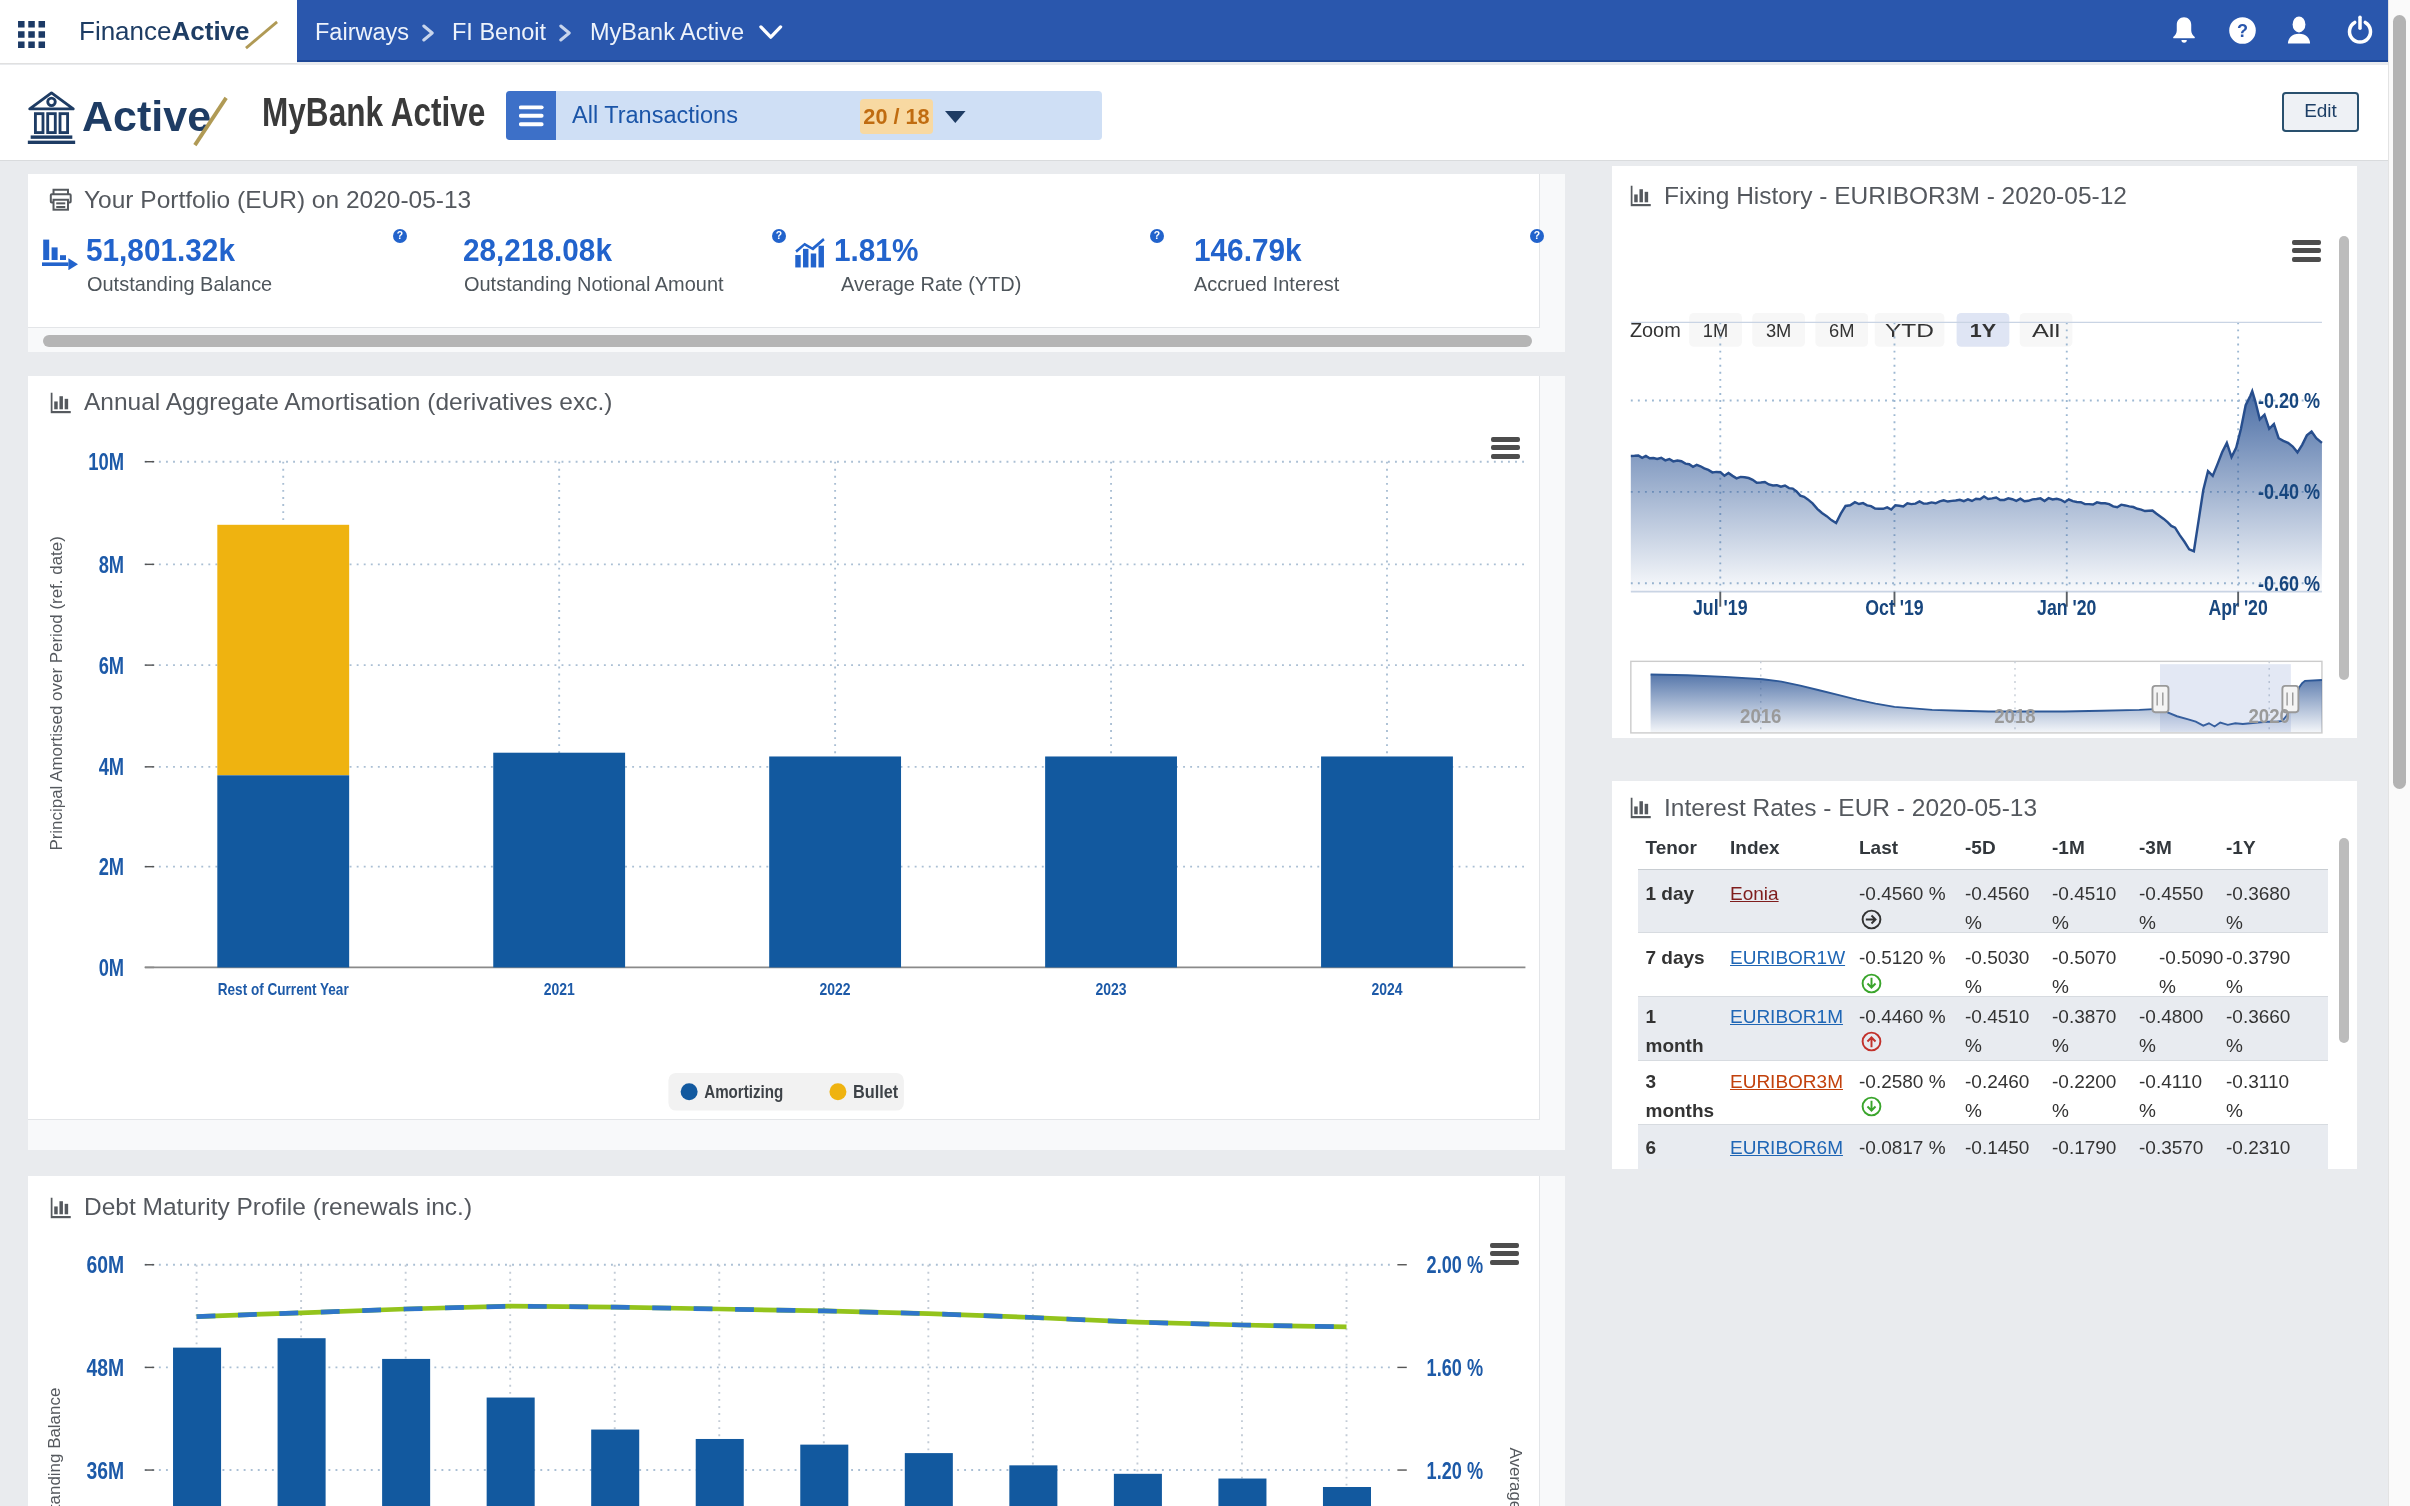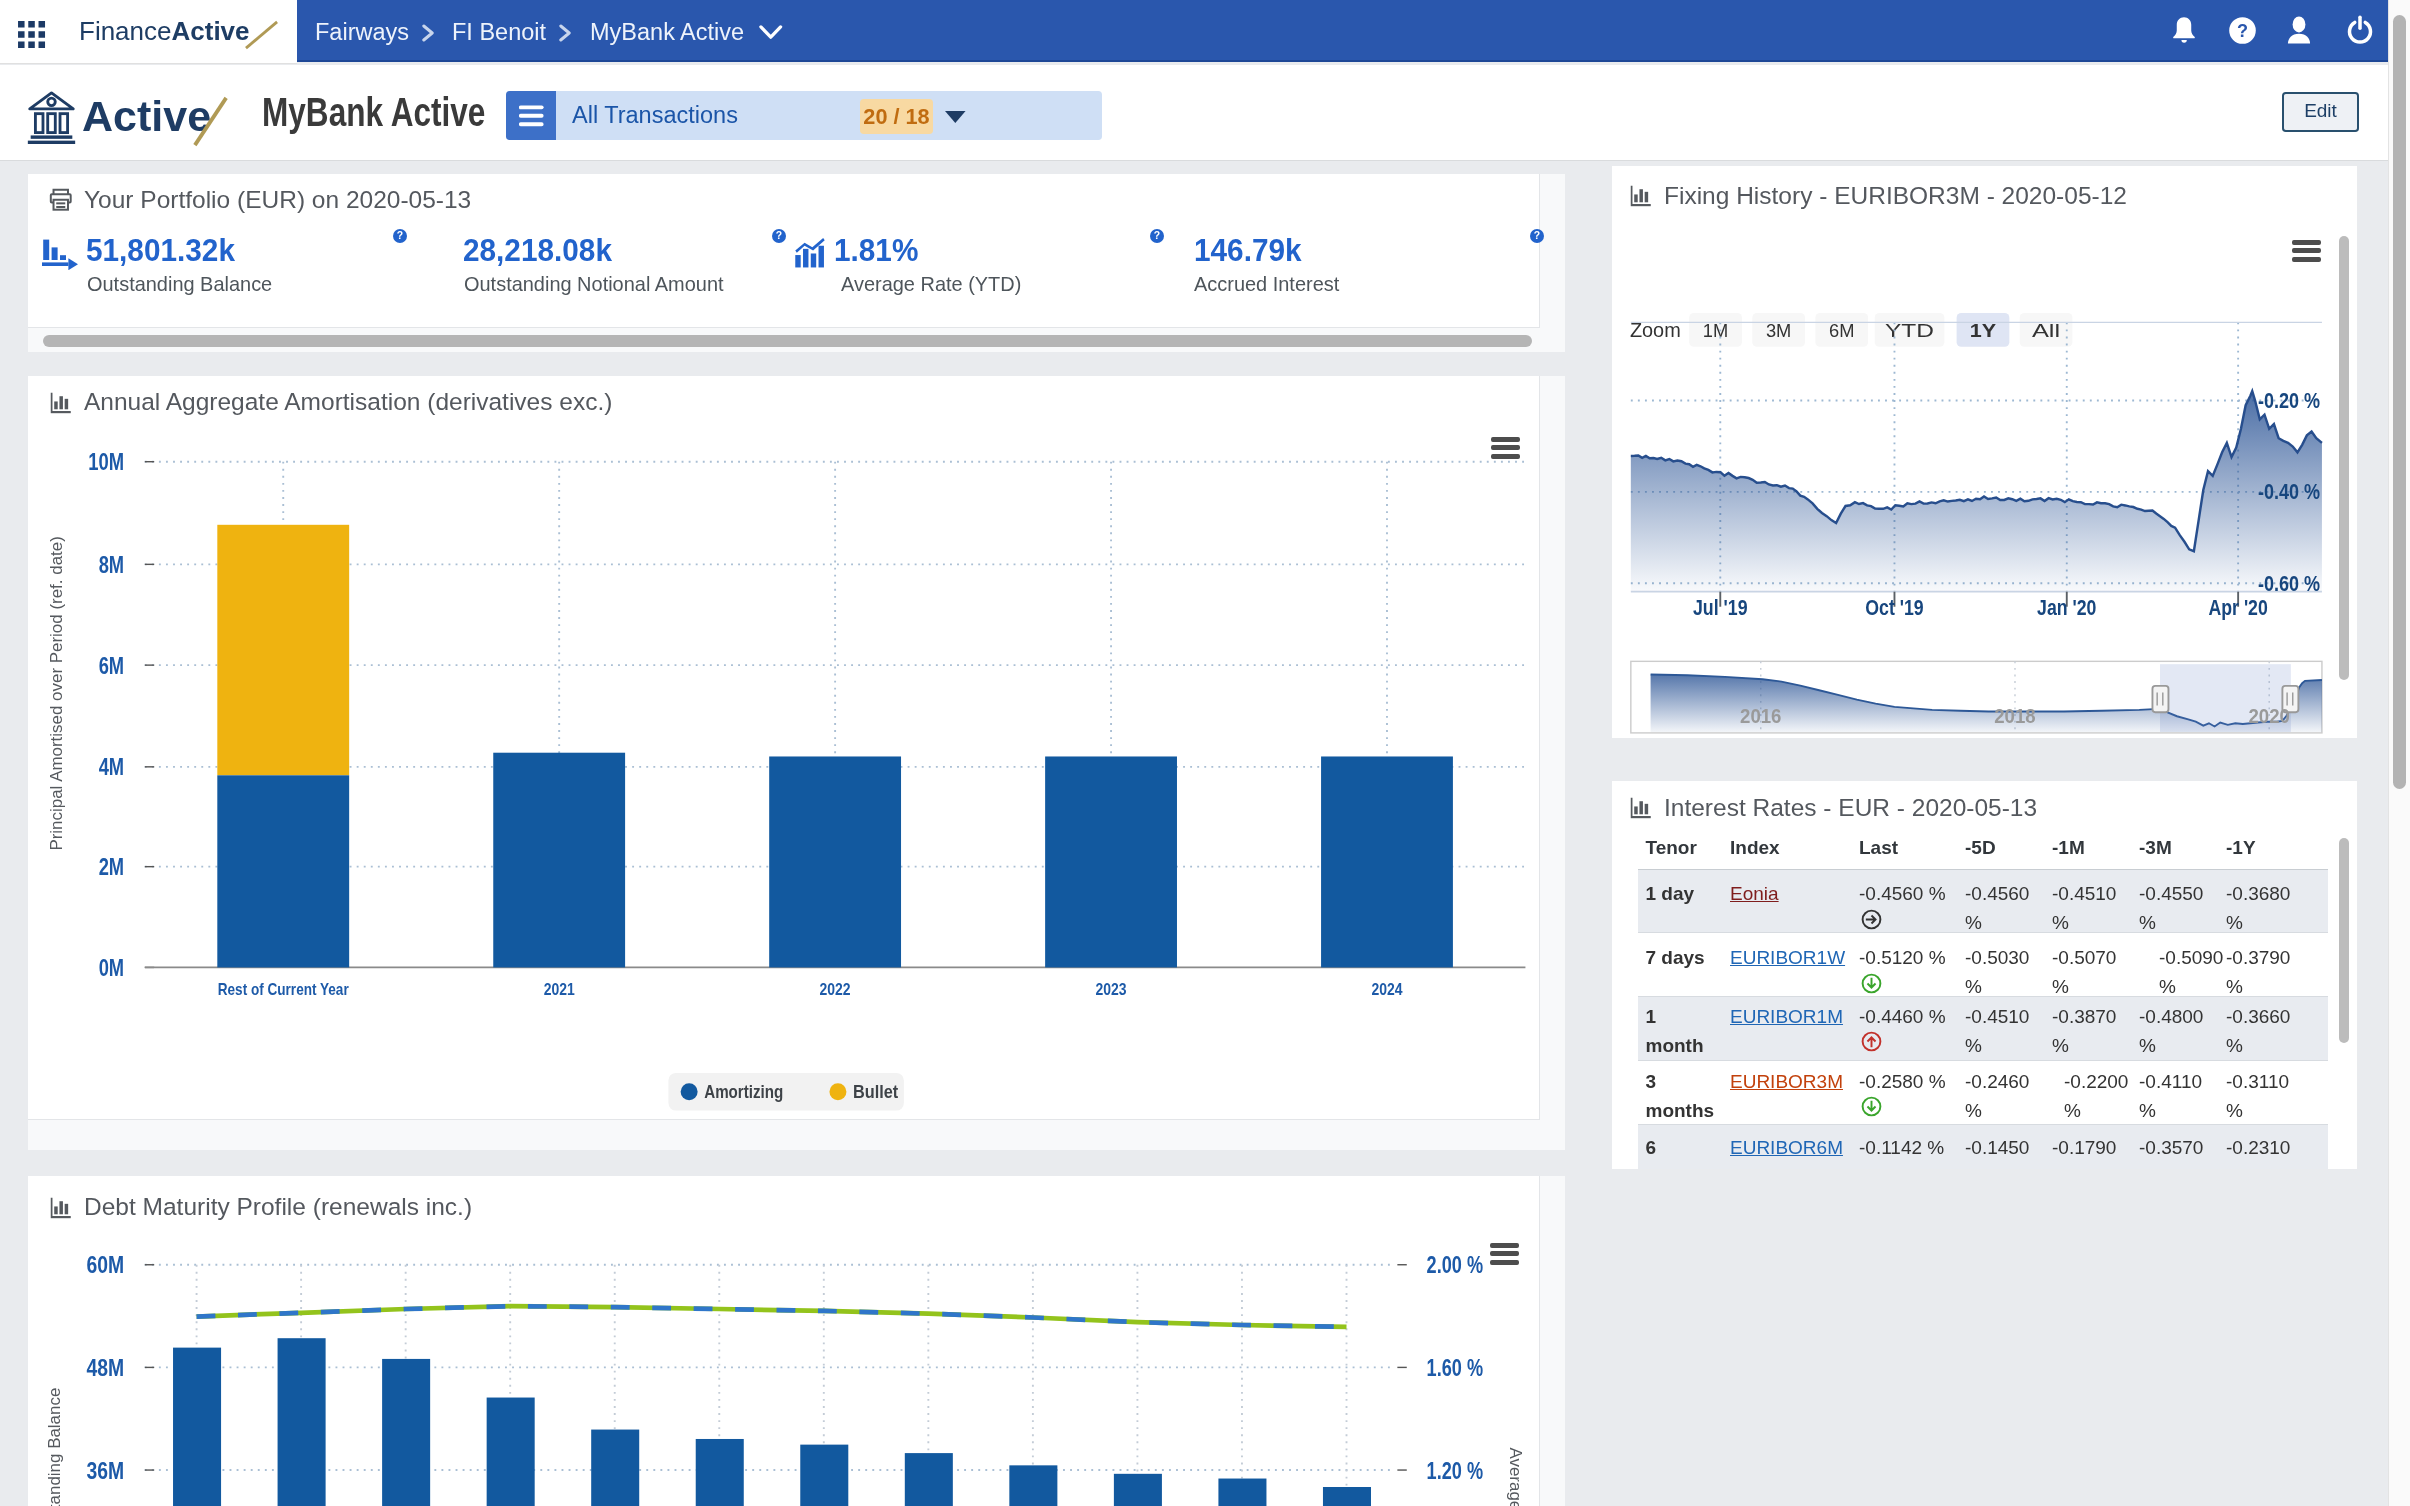--- a/index.html
+++ b/index.html
@@ -463,31 +463,31 @@
     <svg class="abs" style="left:223px;top:34px;" width="21" height="21" viewBox="0 0 26 26">
         <circle cx="13" cy="13" r="11" fill="none" stroke="#c2312b" stroke-width="2.4"></circle>
         <path d="M13 20 L13 9 M8 13 L13 8 L18 13" fill="none" stroke="#c2312b" stroke-width="2.4"></path>
       </svg>
   </div>
   <div class="abs" style="left:26px;top:280px;width:690px;font-size:19px;color:#333;line-height:29px;">
     <span class="abs" style="left:7.5px;top:5.6px;font-weight:bold;">3<br>months</span>
     <span class="abs" style="left:92px;top:5.6px;color:#c2410c;text-decoration:underline;">EURIBOR3M</span>
     <span class="abs" style="left:221px;top:5.6px;">-0.2580 %</span>
     <span class="abs" style="left:327px;top:5.6px;">-0.2460<br>%</span>
-    <span class="abs" style="left:414px;top:5.6px;margin-left:12px;">-0.2200<br>%</span>
+    <span class="abs" style="left:414px;top:5.6px;">-0.2200<br>%</span>
     <span class="abs" style="left:501px;top:5.6px;">-0.4110<br>%</span>
     <span class="abs" style="left:588px;top:5.6px;">-0.3110<br>%</span>
     <svg class="abs" style="left:223px;top:35px;" width="21" height="21" viewBox="0 0 26 26">
         <circle cx="13" cy="13" r="11" fill="none" stroke="#3aa52c" stroke-width="2.4"></circle>
         <path d="M13 6 L13 17 M8 13 L13 18 L18 13" fill="none" stroke="#3aa52c" stroke-width="2.4"></path>
       </svg>
   </div>
   <div class="abs" style="left:26px;top:344px;width:690px;font-size:19px;color:#333;line-height:29px;">
     <span class="abs" style="left:7.5px;top:7.5px;font-weight:bold;">6</span>
     <span class="abs" style="left:92px;top:7.5px;color:#1f66b5;text-decoration:underline;">EURIBOR6M</span>
-    <span class="abs" style="left:221px;top:7.5px;">-0.1142 %</span>
+    <span class="abs" style="left:221px;top:7.5px;">-0.0817 %</span>
     <span class="abs" style="left:327px;top:7.5px;">-0.1450</span>
     <span class="abs" style="left:414px;top:7.5px;">-0.1790</span>
     <span class="abs" style="left:501px;top:7.5px;">-0.3570</span>
     <span class="abs" style="left:588px;top:7.5px;">-0.2310</span>
   </div>
 </div>
 
 
 </body></html>

